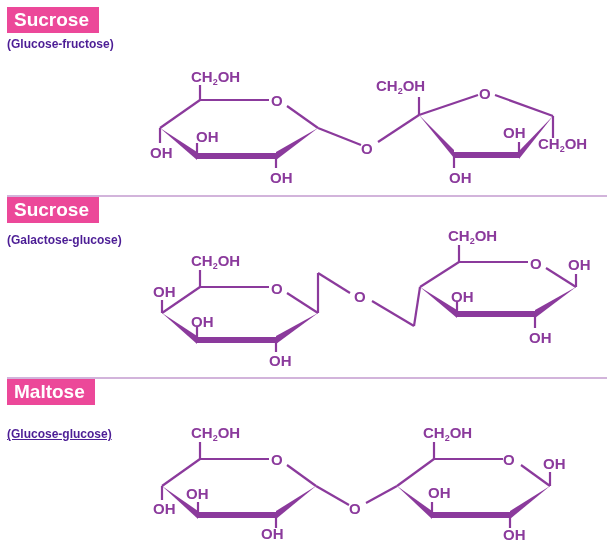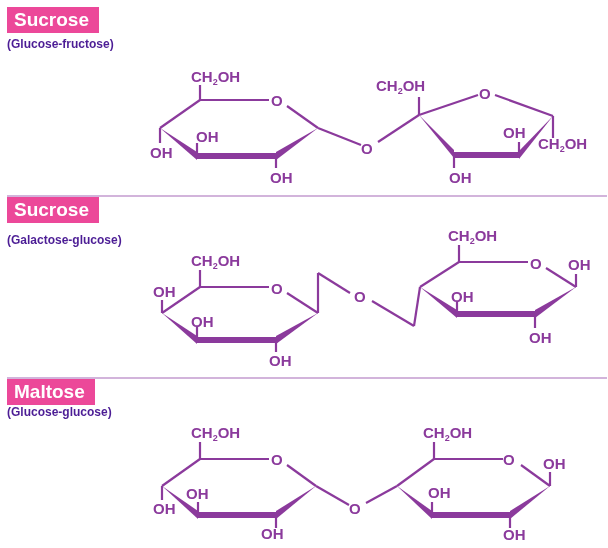--- a/index.html
+++ b/index.html
@@ -22,21 +22,21 @@
 
 <div class="hdr" style="top:7px;">Sucrose</div>
 <div class="sub" style="top:37px;">(Glucose-fructose)</div>
 
 <div class="divider" style="top:195px;"></div>
 <div class="hdr" style="top:197px;">Sucrose</div>
 <div class="sub" style="top:233px;">(Galactose-glucose)</div>
 
 <div class="divider" style="top:377px;"></div>
 <div class="hdr" style="top:379px;text-align:center;">Maltose</div>
-<div class="sub" style="top:405px;">(Glucose-glucose)</div>
+<div class="sub" style="top:427px;text-decoration:underline;">(Glucose-glucose)</div>
 
 <svg class="mol" viewBox="0 0 608 548">
 
   <g>
 
     <g>
       <line class="bond" x1="200" y1="85" x2="200" y2="100"></line>
       <line class="bond" x1="200" y1="100" x2="269" y2="100"></line>
       <line class="bond" x1="287" y1="106" x2="318" y2="128"></line>
       <polygon class="wedge" points="318,128 276,152 276,160"></polygon>

